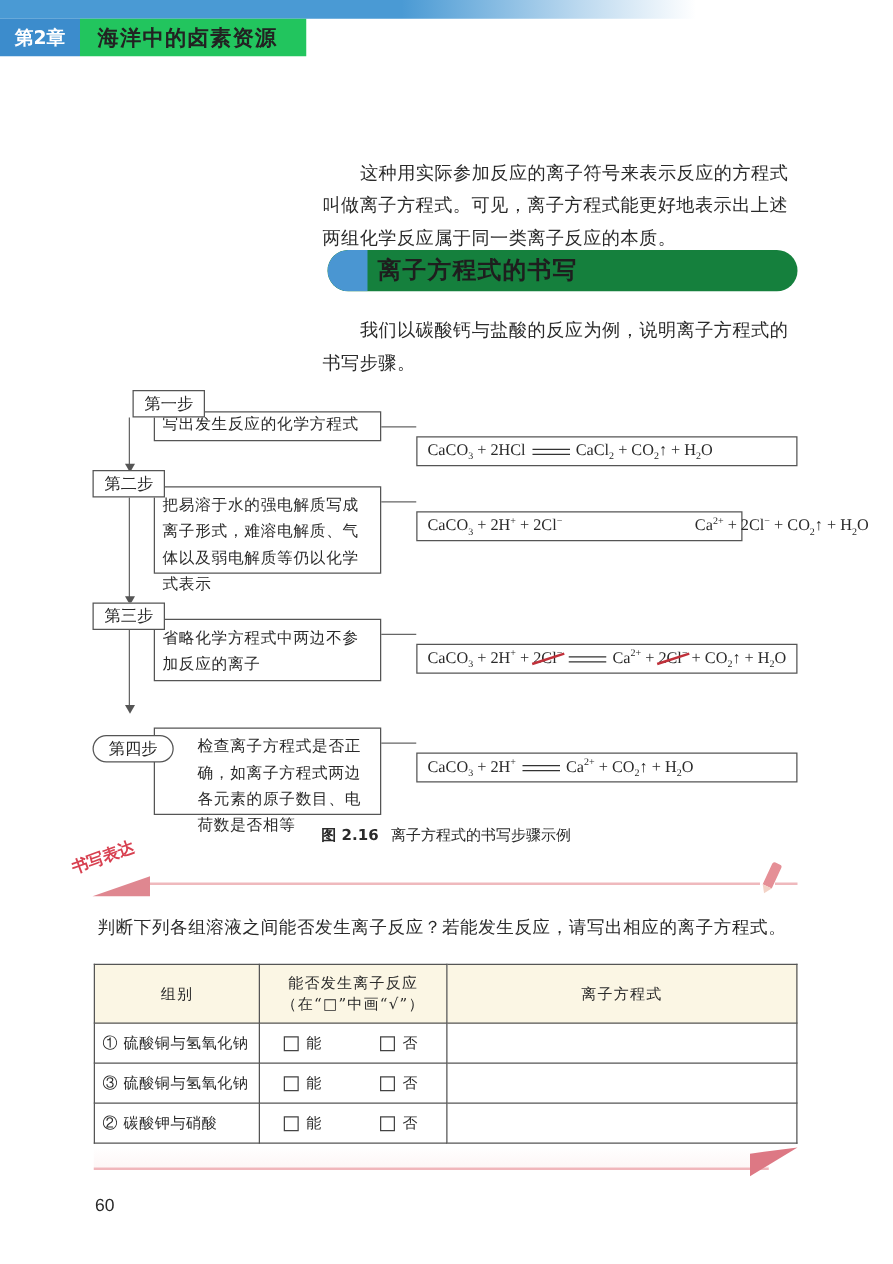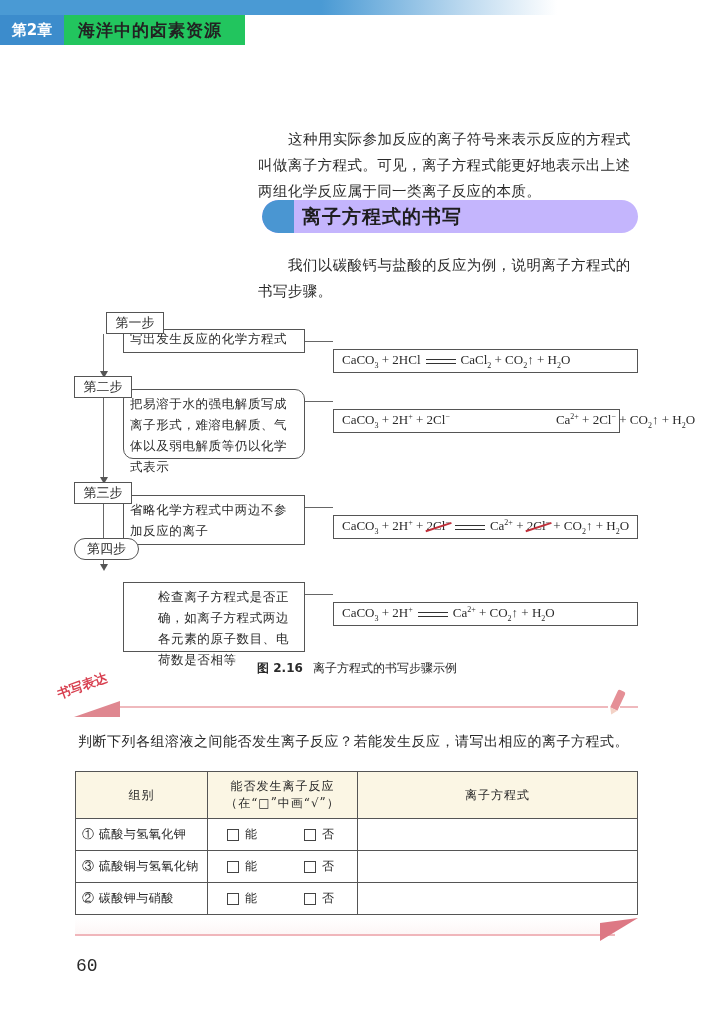--- a/index.html
+++ b/index.html
@@ -14,21 +14,21 @@
                 font-family:"DejaVu Sans", sans-serif; font-weight:bold; font-size:15px;
                 display:flex; align-items:center; justify-content:center; }
   .chap-title { left:64px; top:15px; width:181px; height:30px; background:#22c55e; color:#222;
                 font-family:"DejaVu Sans", sans-serif; font-weight:bold; font-size:17px;
                 display:flex; align-items:center; padding-left:14px; box-sizing:border-box; letter-spacing:1px; }
 
   .para { font-size:14.5px; line-height:26px; letter-spacing:0.4px; }
   .p1 { left:258px; top:98px; width:384px; text-indent:30px;margin-top:28px; }
   .p2 { left:258px; top:252px; width:384px; text-indent:30px; }
 
-  .sec-head { left:262px; top:200px; width:376px; height:33px; background:#c4b5fd; border-radius:17px; overflow:hidden; }
+  .sec-head { left:262px; top:200px; width:376px; height:33px; background:#15803d; border-radius:17px; overflow:hidden; }
   .sec-cap { left:0; top:0; width:32px; height:33px; background:#4a96d2; border-radius:17px 0 0 17px; }
   .sec-title { left:40px; top:0; height:33px; line-height:33px; font-family:"DejaVu Sans", sans-serif;
                font-weight:bold; font-size:19px; color:#1e1e1e; letter-spacing:1px; }
 
   
   .box { border:1.3px solid #555; background:#fff; box-sizing:border-box; }
   .step-label { font-size:13px; display:flex; align-items:center; justify-content:center; }
   .step-desc { font-size:12.5px; line-height:21px; padding:3px 6px; letter-spacing:0.6px; }
   .eq { font-family:"Liberation Serif", serif; font-size:13px; display:flex; align-items:center; padding-left:8px; white-space:nowrap;margin-top:20px; }
   .vline { background:#666; width:1.3px; }
@@ -56,21 +56,21 @@
   table.ex td, table.ex th { border:1.2px solid #555; }
   table.ex th { background:#fbf6e4; font-weight:normal; height:44px; text-align:center; line-height:17px; letter-spacing:1px; }
   table.ex td { height:29px; background:#fff; }
   .cbx { display:inline-block; width:10px; height:10px; border:1px solid #444; vertical-align:middle; margin-right:6px; }
   .opt-cell { display:flex; justify-content:space-between; padding:0 22px 0 18px; }
   .grp { padding-left:6px; letter-spacing:0.5px; }
 
   .bottom-line { left:75px; top:934px; width:540px; height:1.5px; background:#f0b6bb; }
   .bottom-band { left:75px; top:918px; width:540px; height:16px; background:linear-gradient(to bottom, #ffffff, #fdf6f6); }
   .bottom-tri { left:600px; top:916px; width:0; height:0; border-top:9px solid transparent; border-bottom:9px solid transparent; border-left:38px solid #dd7884; transform:skewY(-20deg); }
-  .page-num { left:76px; top:956px; font-family:Liberation Mono, monospace; font-size:18px; }
+  .page-num { left:76px; top:956px; font-family:Liberation Sans, sans-serif; font-size:14px; }
 </style>
 </head>
 <body>
 
 <div class="abs topbar"></div>
 <div class="abs chap-label">第2章</div>
 <div class="abs chap-title">海洋中的卤素资源</div>
 
 <div class="abs para p1">这种用实际参加反应的离子符号来表示反应的方程式叫做离子方程式。可见，离子方程式能更好地表示出上述两组化学反应属于同一类离子反应的本质。</div>
 
@@ -91,40 +91,40 @@
 
   <div class="abs box step-desc" style="left:123px; top:329px; width:182px; height:24px; line-height:16px; padding-top:1px;">写出发生反应的化学方程式</div>
   <div class="abs box step-label" style="left:74px; top:312px; width:58px; height:22px;margin-left:32px;">第一步</div>
   <div class="abs hline" style="left:305px; top:341px; width:28px;"></div>
   <div class="abs box eq" style="left:333px; top:329px; width:305px; height:24px;">
     <span>CaCO<sub>3</sub> + 2HCl</span>
       <span class="dbl"></span>
       <span>CaCl<sub>2</sub> + CO<sub>2</sub>↑ + H<sub>2</sub>O</span>
   </div>
 
-  <div class="abs box step-desc" style="left:123px; top:389px; width:182px; height:70px;border-radius:10px;">把易溶于水的强电解质写成离子形式，难溶电解质、气体以及弱电解质等仍以化学式表示</div>
+  <div class="abs box step-desc" style="left:123px; top:389px; width:182px; height:70px;">把易溶于水的强电解质写成离子形式，难溶电解质、气体以及弱电解质等仍以化学式表示</div>
   <div class="abs box step-label" style="left:74px; top:376px; width:58px; height:22px;">第二步</div>
   <div class="abs hline" style="left:305px; top:401px; width:28px;"></div>
-  <div class="abs box eq" style="left:333px; top:389px; width:287px; height:24px;gap:48px;">
+  <div class="abs box eq" style="left:333px; top:389px; width:261px; height:24px;gap:48px;">
     <span>CaCO<sub>3</sub> + 2H<sup>+</sup> + 2Cl<sup>−</sup></span>
       <span class="dbl"></span>
       <span>Ca<sup>2+</sup> + 2Cl<sup>−</sup> + CO<sub>2</sub>↑ + H<sub>2</sub>O</span>
   </div>
 
   <div class="abs box step-desc" style="left:123px; top:495px; width:182px; height:50px;">省略化学方程式中两边不参加反应的离子</div>
   <div class="abs box step-label" style="left:74px; top:482px; width:58px; height:22px;">第三步</div>
   <div class="abs hline" style="left:305px; top:507px; width:28px;"></div>
   <div class="abs box eq" style="left:333px; top:495px; width:305px; height:24px;">
     <span>CaCO<sub>3</sub> + 2H<sup>+</sup> + <span class="struck">2Cl<sup>−</sup></span></span>
       <span class="dbl"></span>
       <span>Ca<sup>2+</sup> + <span class="struck">2Cl<sup>−</sup></span> + CO<sub>2</sub>↑ + H<sub>2</sub>O</span>
   </div>
 
   <div class="abs box step-desc" style="left:123px; top:582px; width:182px; height:70px;padding-left:34px;">检查离子方程式是否正确，如离子方程式两边各元素的原子数目、电荷数是否相等</div>
-  <div class="abs box step-label" style="left:74px; top:538px; width:65px; height:22px;border-radius:11px;">第四步</div>
+  <div class="abs box step-label" style="left:74px; top:588px; width:65px; height:22px;border-radius:11px;">第四步</div>
   <div class="abs hline" style="left:305px; top:594px; width:28px;"></div>
   <div class="abs box eq" style="left:333px; top:582px; width:305px; height:24px;">
     <span>CaCO<sub>3</sub> + 2H<sup>+</sup></span>
       <span class="dbl"></span>
       <span>Ca<sup>2+</sup> + CO<sub>2</sub>↑ + H<sub>2</sub>O</span>
   </div>
 </div>
 
 <div class="abs caption">
   <span class="fig">图 2.16</span><span>离子方程式的书写步骤示例</span>
@@ -146,21 +146,21 @@
   <tbody>
       <tr>
     <th>组别</th>
     <th>
       <div>能否发生离子反应</div>
       <div>（在“□”中画“√”）</div>
     </th>
     <th>离子方程式</th>
   </tr>
   <tr>
-    <td class="grp">① 硫酸与氢氧化钾</td>
+    <td class="grp">① 硫酸铜与氢氧化钠</td>
     <td>
           <div class="opt-cell">
       <span><span class="cbx"></span><span>能</span></span>
       <span><span class="cbx"></span><span>否</span></span>
     </div>
         </td>
     <td></td>
   </tr>
   <tr>
     <td class="grp">③ 硫酸铜与氢氧化钠</td>

